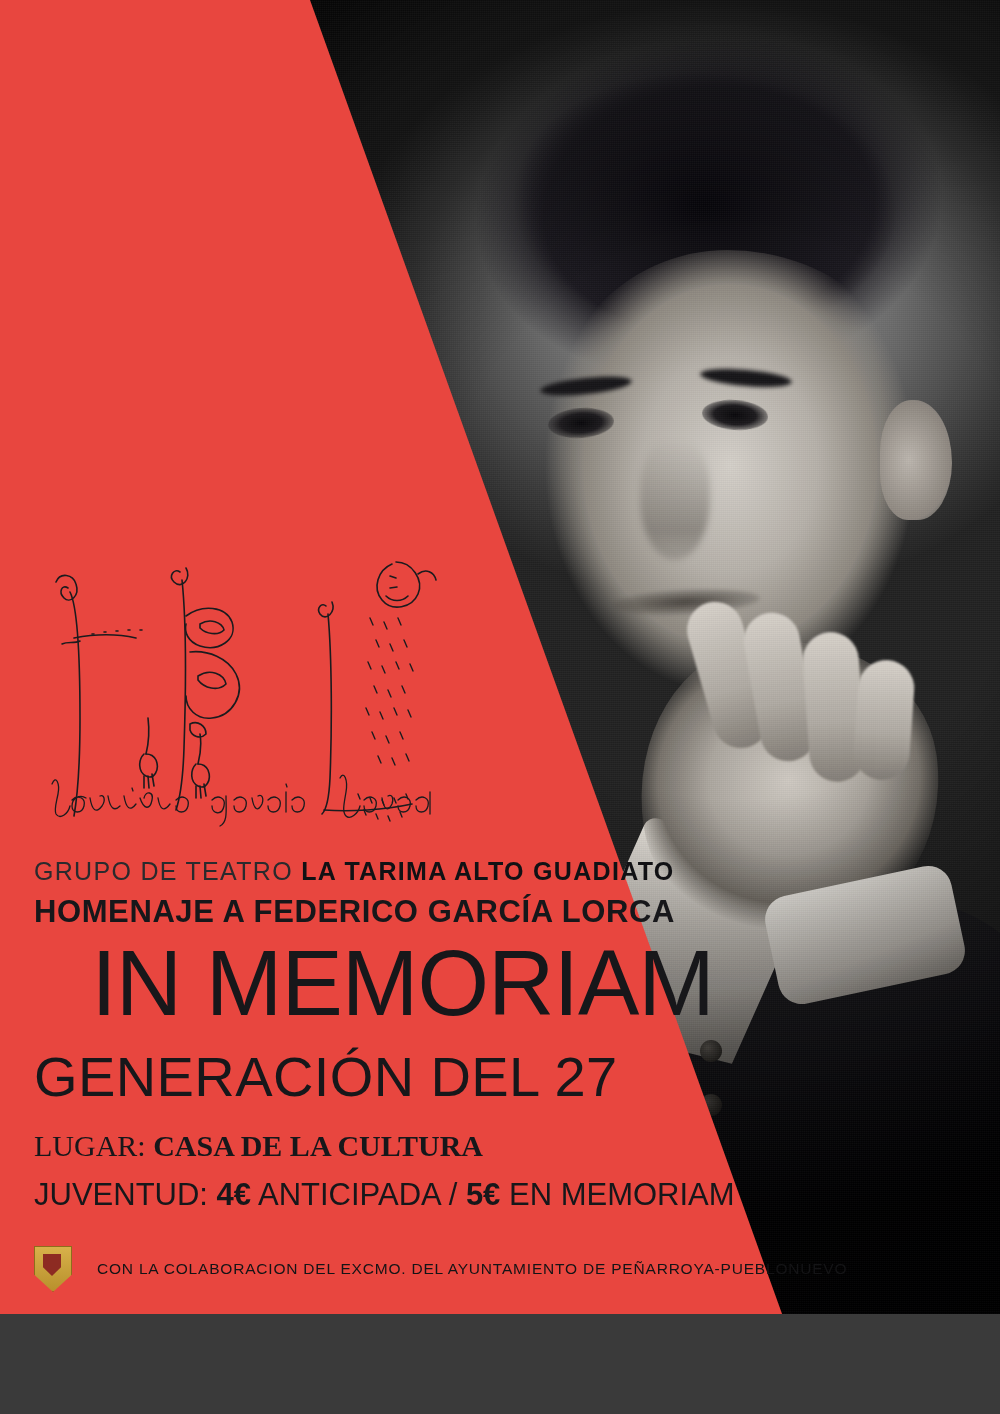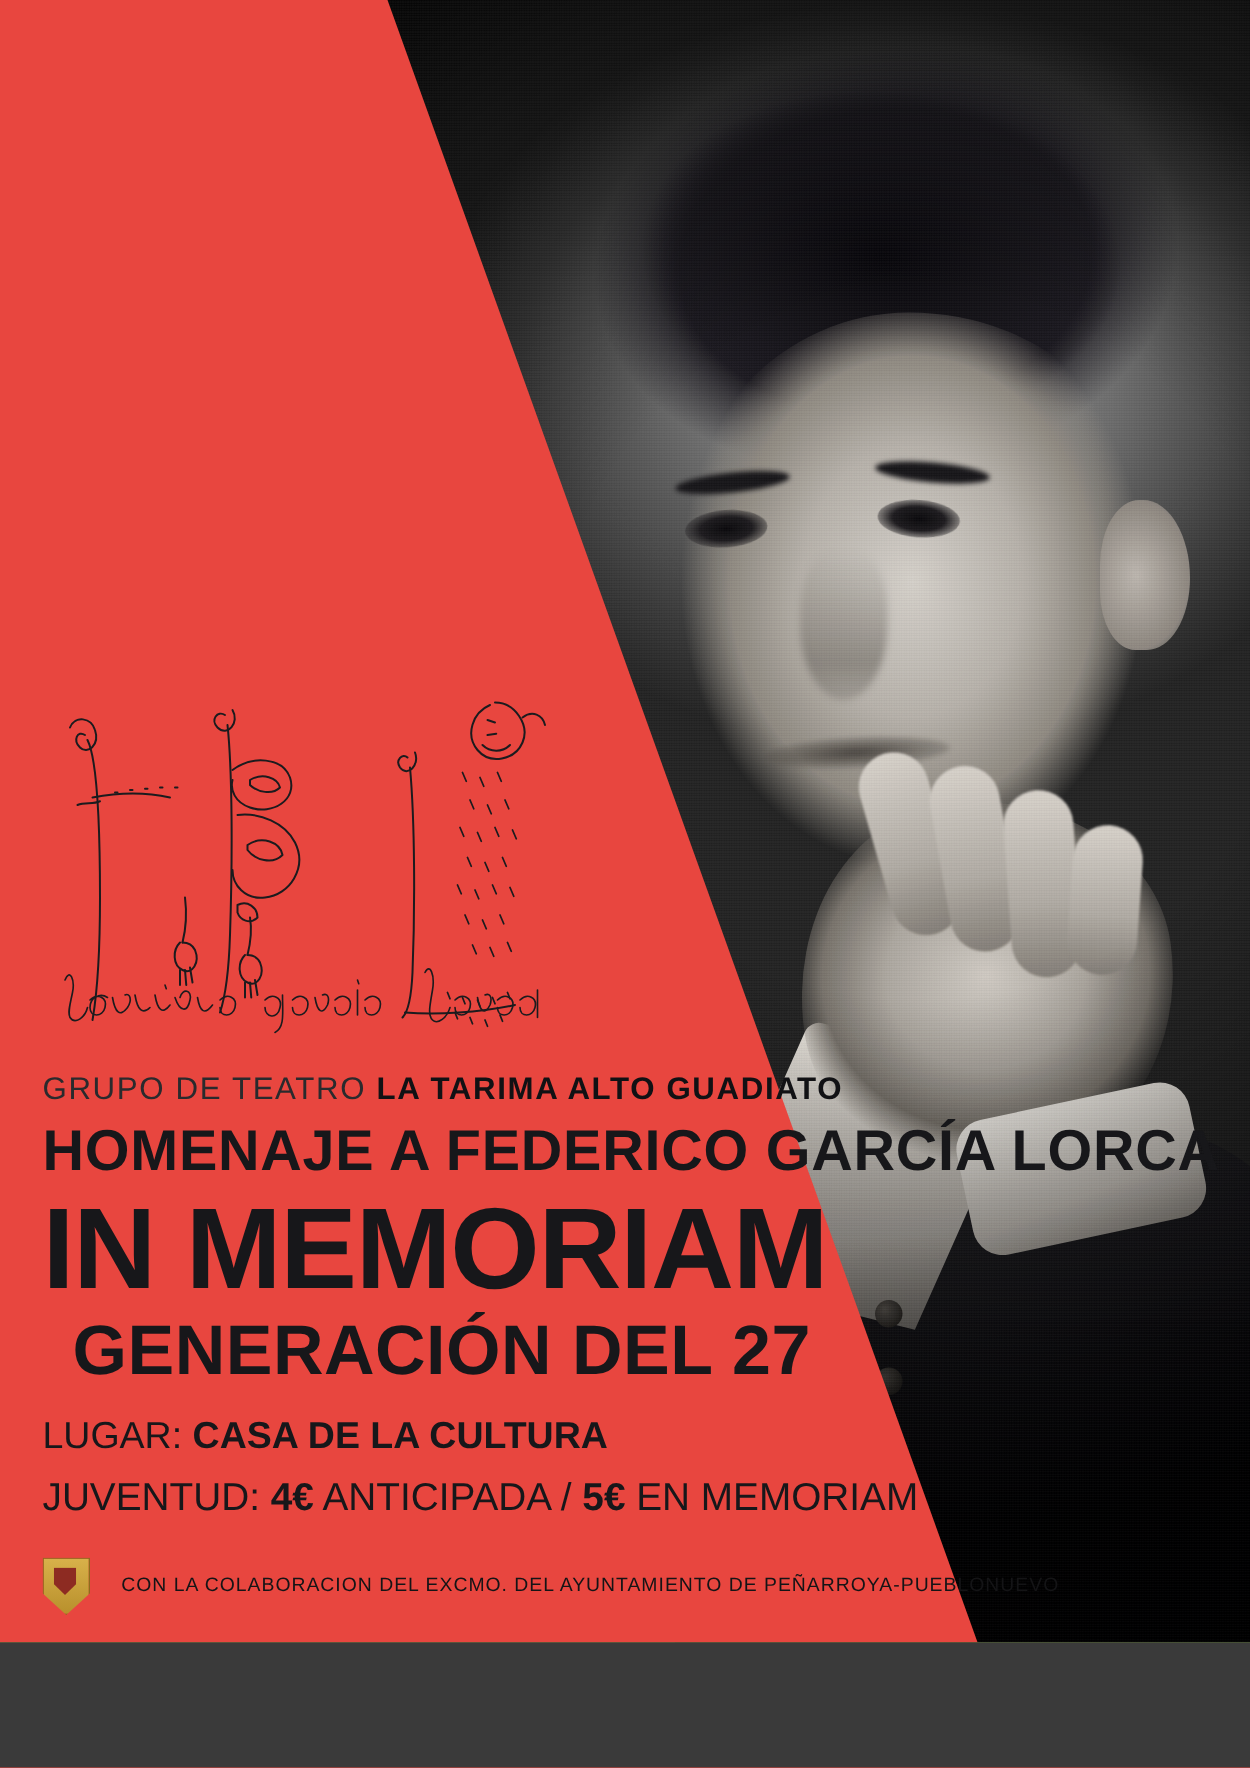--- a/index.html
+++ b/index.html
@@ -186,58 +186,59 @@
   .kicker {
     font-size: 25px;
     letter-spacing: 1.3px;
     line-height: 1.1;
     margin-bottom: 10px;
     white-space: nowrap;
   }
   .kicker .light { font-weight: 400; color: #2a2a2d; }
   .kicker .bold { font-weight: 700; color: #111114; }
   .homage {
-    font-size: 46px;
+    font-size: 31px;
     font-weight: 700;
     letter-spacing: 0.6px;
     line-height: 1.05;
     margin-bottom: 12px;
     white-space: nowrap;
   }
   .title {
     font-size: 92px;
-    font-weight: 700;
+    font-weight: 400;
     letter-spacing: -1px;
     line-height: 0.95;
-    margin-bottom: 8px;
-    white-space: nowrap;
+    margin-bottom: 21px;
+    white-space: nowrap;
+    text-align: right;
   }
   .subtitle {
     font-size: 56px;
-    font-weight: 700;
+    font-weight: 400;
     letter-spacing: 0.4px;
     line-height: 1.05;
     margin-bottom: 22px;
     white-space: nowrap;
-    margin-left: 24px;
   }
   .dates {
     font-size: 32px;
     line-height: 1.1;
     margin-bottom: 16px;
     white-space: nowrap;
     font-weight: 400;
   }
   .dates b { font-weight: 700; }
   .venue {
     font-size: 30px;
     line-height: 1.1;
     margin-bottom: 16px;
     white-space: nowrap;
     font-weight: 400;
+    font-family: Liberation Serif, serif;
   }
   .venue b { font-weight: 700; }
   .price {
     font-size: 31px;
     line-height: 1.1;
     white-space: nowrap;
     font-weight: 400;
   }
   .price b { font-weight: 700; }
   .price-note {

